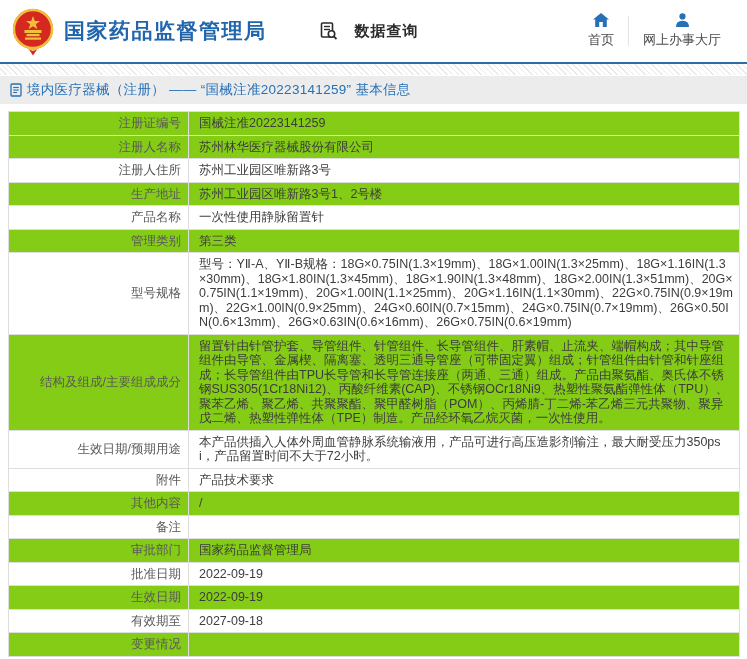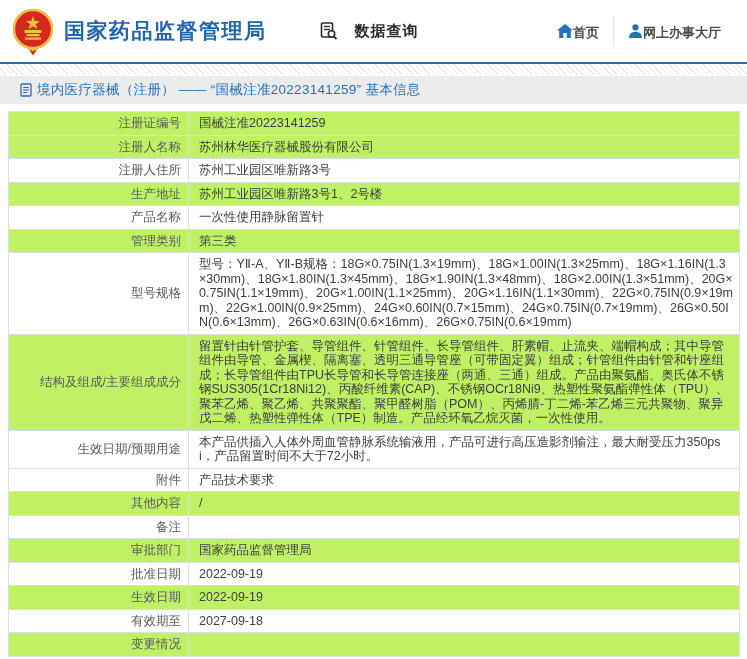--- a/index.html
+++ b/index.html
@@ -9,40 +9,40 @@
   
   .site-header { height: 62px; display: flex; align-items: center; padding: 0 12px; background: #fff; }
   .logo-area { display: flex; align-items: center; }
   .emblem { width: 42px; height: 48px; margin-top: 2px; }
   .agency-text { margin-left: 10px; }
   .agency-cn { font-size: 21px; font-weight: bold; color: #2166ac; letter-spacing: 1.5px; line-height: 24px; }
   .agency-en { font-size: 10.5px; color: #2d77b5; margin-top: 2px; letter-spacing: 0.2px; }
   .data-query { display: flex; align-items: center; margin-left: 52px; cursor: pointer; }
   .data-query-label { font-size: 15px; color: #2b2b2b; font-weight: bold; margin-left: 16px; letter-spacing: 1px; }
   .right-nav { margin-left: auto; display: flex; align-items: center; }
-  .nav-item { display: flex; flex-direction: row; align-items: center; cursor: pointer; padding: 0 14px; font-weight: bold; }
+  .nav-item { display: flex; flex-direction: column; align-items: center; cursor: pointer; padding: 0 14px; }
   .nav-item .nav-label { font-size: 13px; color: #4a4a4a; margin-top: 4px; white-space: nowrap; }
   .nav-divider { width: 1px; height: 30px; background: #e3e3e3; }
 
   
   .blue-rule { height: 2px; background: #2e6da4; }
   .hatch-band { height: 11px;
     background: repeating-linear-gradient(45deg, rgba(120,130,140,0.18) 0 1px, transparent 1px 4px); }
 
   
-  .title-bar { height: 28px; margin-top: 1px; background: #ececec; display: flex; align-items: center; padding-left: 20px; }
+  .title-bar { height: 28px; margin-top: 1px; background: #ececec; display: flex; align-items: center; padding-left: 10px; }
   .title-text { font-size: 13.5px; color: #2570b7; margin-left: 5px; letter-spacing: 0.3px; }
 
   
   .table-wrap { margin: 7px 7px 0 8px; }
   table.info { width: 100%; border-collapse: collapse; border: 1px solid #dcdcdc; table-layout: fixed; }
   table.info td { border: 1px solid #dedede; vertical-align: middle; font-size: 12.5px; line-height: 14.5px; }
   td.label { width: 180px; text-align: right; padding: 4px 7px 4px 4px; color: #595959; height: 14px; }
   td.value { padding: 4px 6px 4px 10px; color: #3d3d3d; word-break: break-all; }
-  tr.alt td { background: #bef264; }
+  tr.alt td { background: #84cc16; }
 
   svg { display: block; }
 </style>
 </head>
 <body>
 
 <div class="site-header">
   <div class="logo-area">
     <span>
       <svg class="emblem" viewBox="0 0 42 48">

